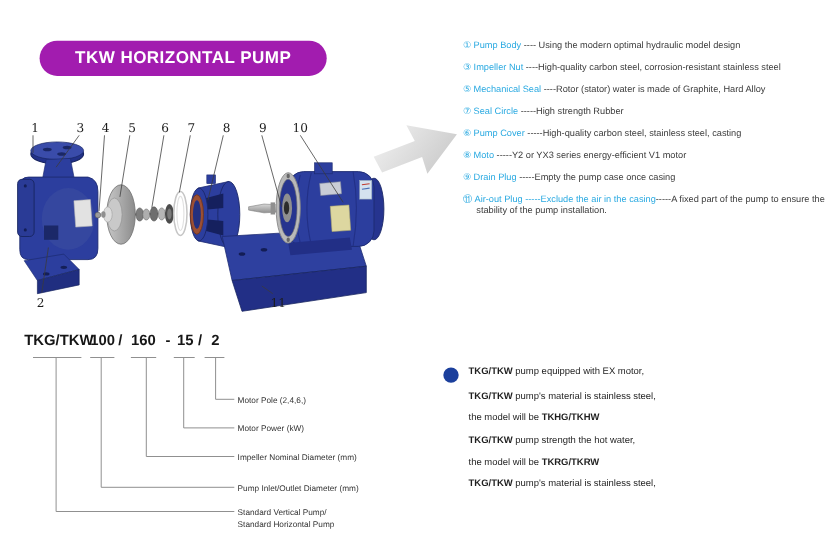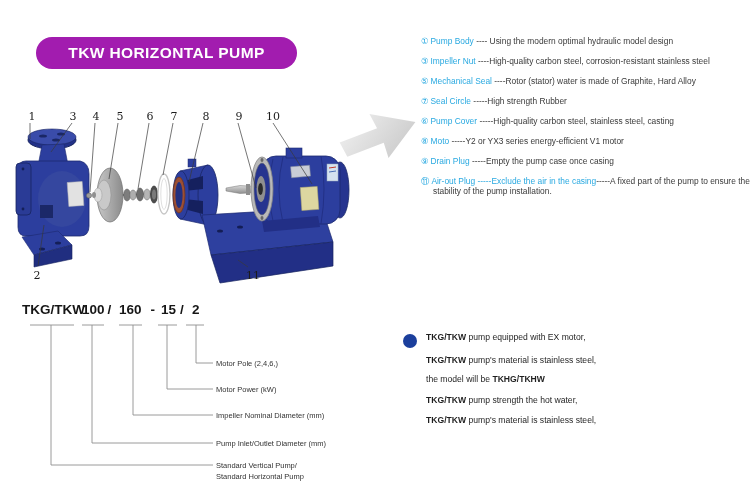--- a/index.html
+++ b/index.html
@@ -218,16 +218,17 @@
       <text x="202" y="181">Standard  Horizontal Pump</text>
     </g>
   </svg>
 
   <div class="variants">
     <span class="vbullet"></span>
     <div class="vline g13"><span></span><span class="vb">TKG/TKW</span><span> pump equipped with EX motor,</span></div>
     <div class="vline g9"><span></span><span class="vb">TKG/TKW</span><span> pump's material is stainless steel,</span></div>
     <div class="vline g11"><span>the model will be </span><span class="vb">TKHG/TKHW</span><span></span></div>
     <div class="vline g10"><span></span><span class="vb">TKG/TKW</span><span> pump strength the hot water,</span></div>
+    <div class="vline g9"><span>the model will be </span><span class="vb">TKRG/TKRW</span><span></span></div>
     <div class="vline g0"><span></span><span class="vb">TKG/TKW</span><span> pump's material is stainless steel,</span></div>
   </div>
 
 </div>
 
 </body></html>

